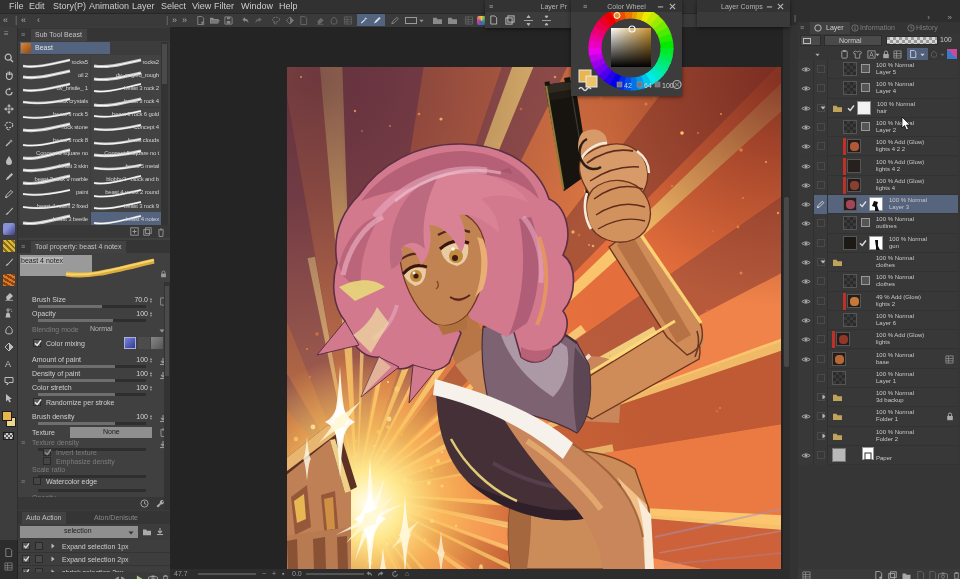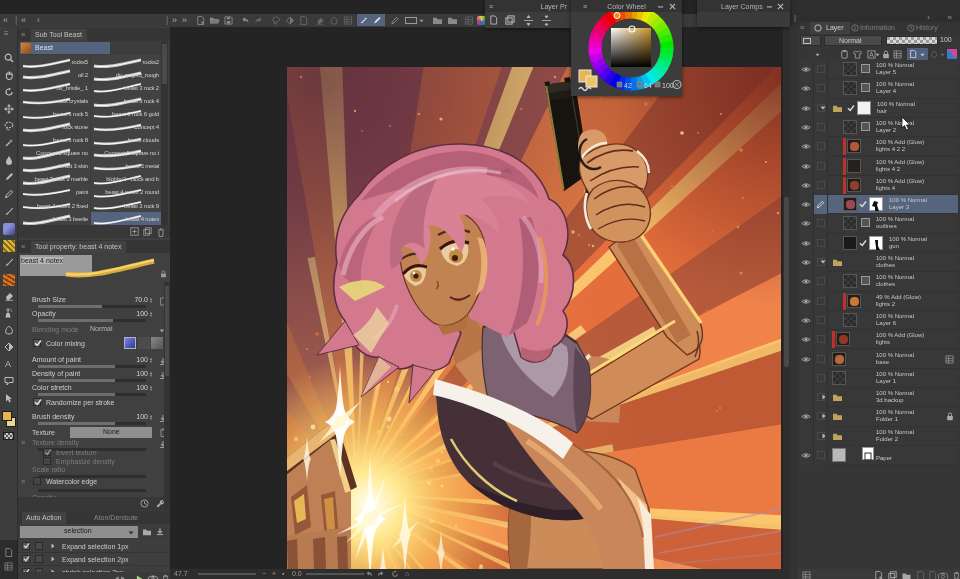--- a/index.html
+++ b/index.html
@@ -191,20 +191,32 @@
 <symbol id="i-alpha" viewBox="0 0 10 10">
           <rect x="1" y="1" width="8" height="8" fill="none" stroke="currentColor" stroke-width="0.9"></rect>
           <text x="2.4" y="7.8" font-size="7.5" fill="currentColor" font-family="Liberation Sans">A</text>
         </symbol>
 <symbol id="i-gearw" viewBox="0 0 10 10">
           <circle cx="5" cy="5" r="2" fill="none" stroke="currentColor" stroke-width="1"></circle>
           <path d="M5 1 L5 2.5 M5 7.5 L5 9 M1 5 L2.5 5 M7.5 5 L9 5 M2.2 2.2 L3.2 3.2 M6.8 6.8 L7.8 7.8 M7.8 2.2 L6.8 3.2 M3.2 6.8 L2.2 7.8" stroke="currentColor" stroke-width="0.9"></path>
         </symbol>
 </defs>
 </svg>
+<div id="menubar">
+<span style="left:9px">File</span>
+      <span style="left:29px">Edit</span>
+      <span style="left:53px">Story(P)</span>
+      <span style="left:89px">Animation</span>
+      <span style="left:132px">Layer</span>
+      <span style="left:161px">Select</span>
+      <span style="left:192px">View</span>
+      <span style="left:214px">Filter</span>
+      <span style="left:241px">Window</span>
+      <span style="left:279px">Help</span>
+</div>
     <div id="toolbar">
       <span class="abs" style="left:3px;top:1px">«</span>
       <span class="abs" style="left:15px;top:1px;color:#777">|</span>
       <span class="abs" style="left:21px;top:1px">«</span>
       <span class="abs" style="left:37px;top:1px">‹</span>
       <span class="abs" style="left:166px;top:1px;color:#777">|</span>
       <span class="abs" style="left:172px;top:1px">»</span>
       <span class="abs" style="left:182px;top:1px">»</span>
       <svg class="abs" style="left:196px;top:2px;color:#8a8a8a;" width="9" height="9">
         <use href="#i-docp"></use>

